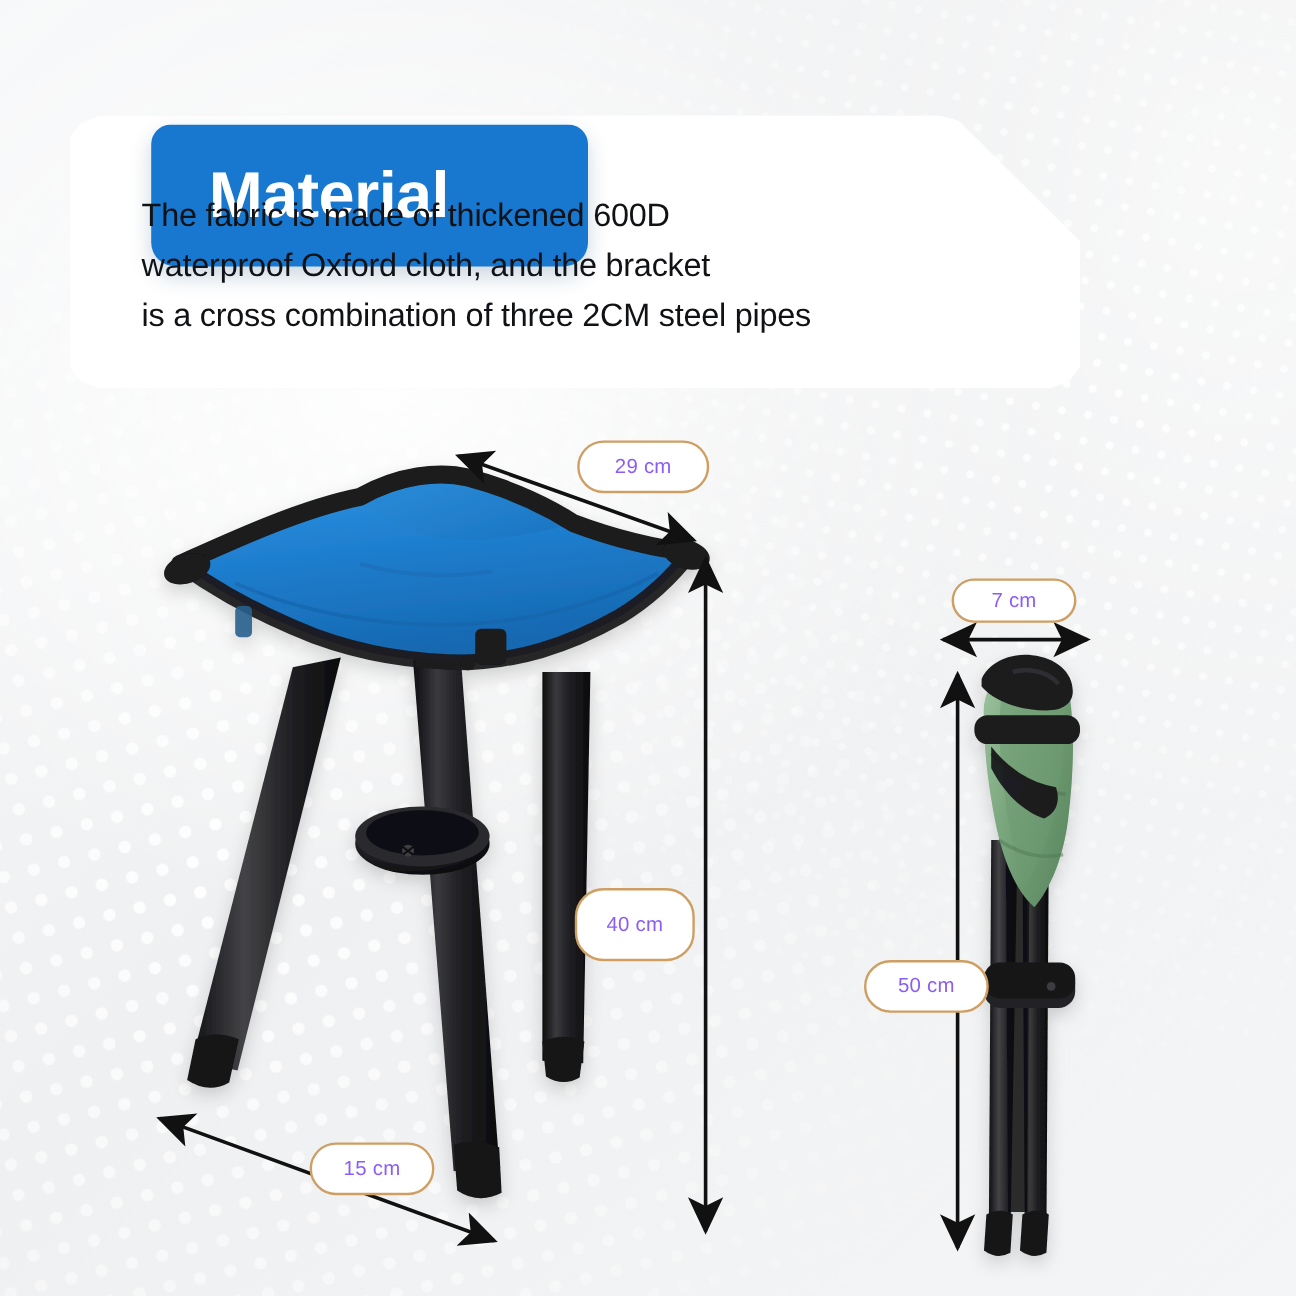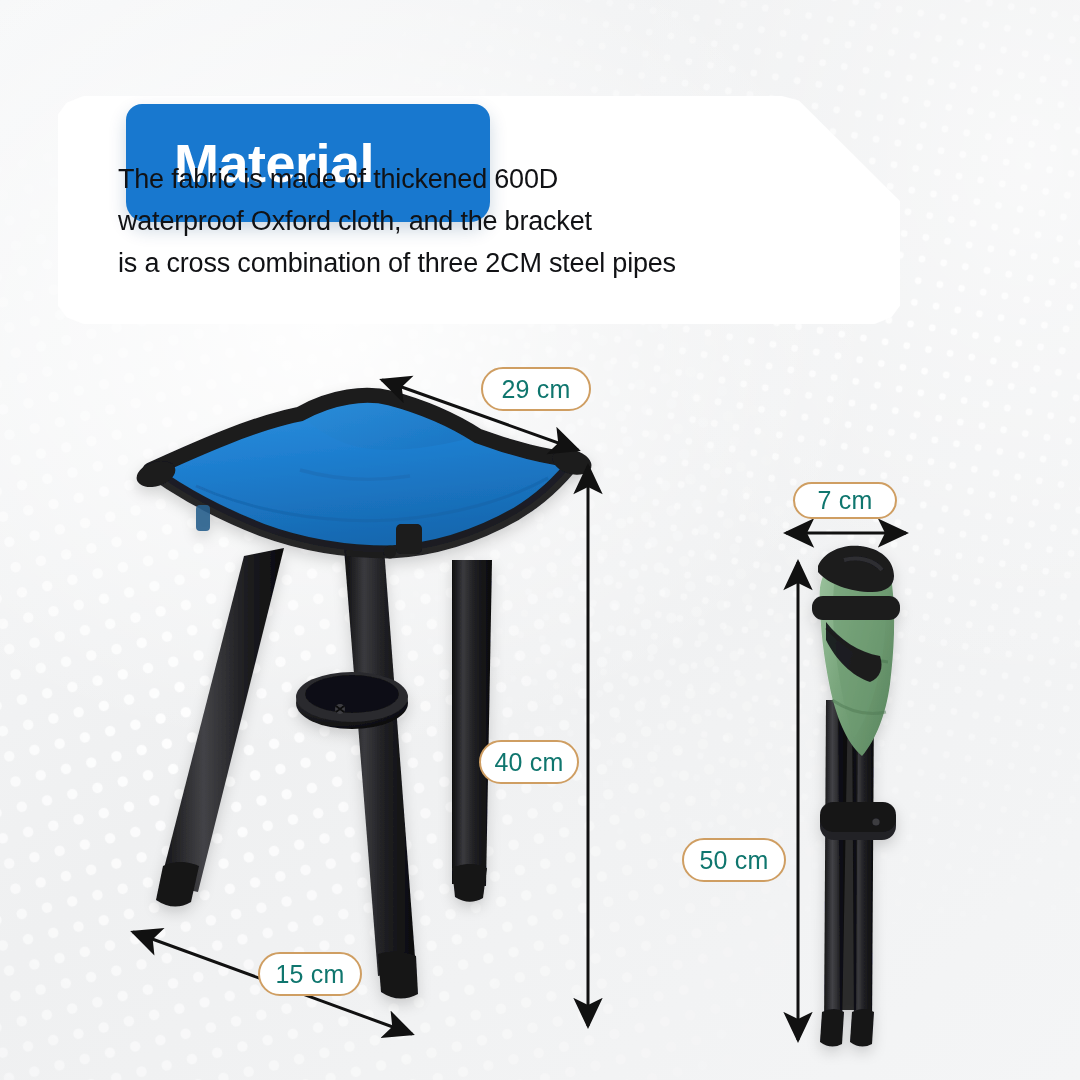--- a/index.html
+++ b/index.html
@@ -61,32 +61,32 @@
 
   
   .art{position:absolute;inset:0;}
 
   
   .pill{
     position:absolute;
     background:#ffffff;
     border:2.5px solid #cf9e62;
     border-radius:24px;
-    color:#0f766e;
-    font-size:25px;
+    color:#8b5cf6;
+    font-size:17px;
     font-weight:400;
     display:flex;align-items:center;justify-content:center;
     letter-spacing:0.2px;
     box-sizing:border-box;
   }
   #pill-29{left:481px;top:367px;width:110px;height:44px;}
-  #pill-40{left:479px;top:740px;width:100px;height:44px;}
+  #pill-40{left:479px;top:740px;width:100px;height:61px;}
   #pill-15{left:258px;top:928px;width:104px;height:44px;margin-top:24px;}
   #pill-7 {left:793px;top:482px;width:104px;height:37px;}
-  #pill-50{left:682px;top:800px;width:104px;height:44px;margin-top:38px;}
+  #pill-50{left:720px;top:800px;width:104px;height:44px;}
 </style>
 </head>
 <body>
 
 <div id="stage">
 
   <div class="bg-base"></div>
 
   <svg class="bg-dots" width="1080" height="1080" viewBox="0 0 1080 1080">
     <defs>

